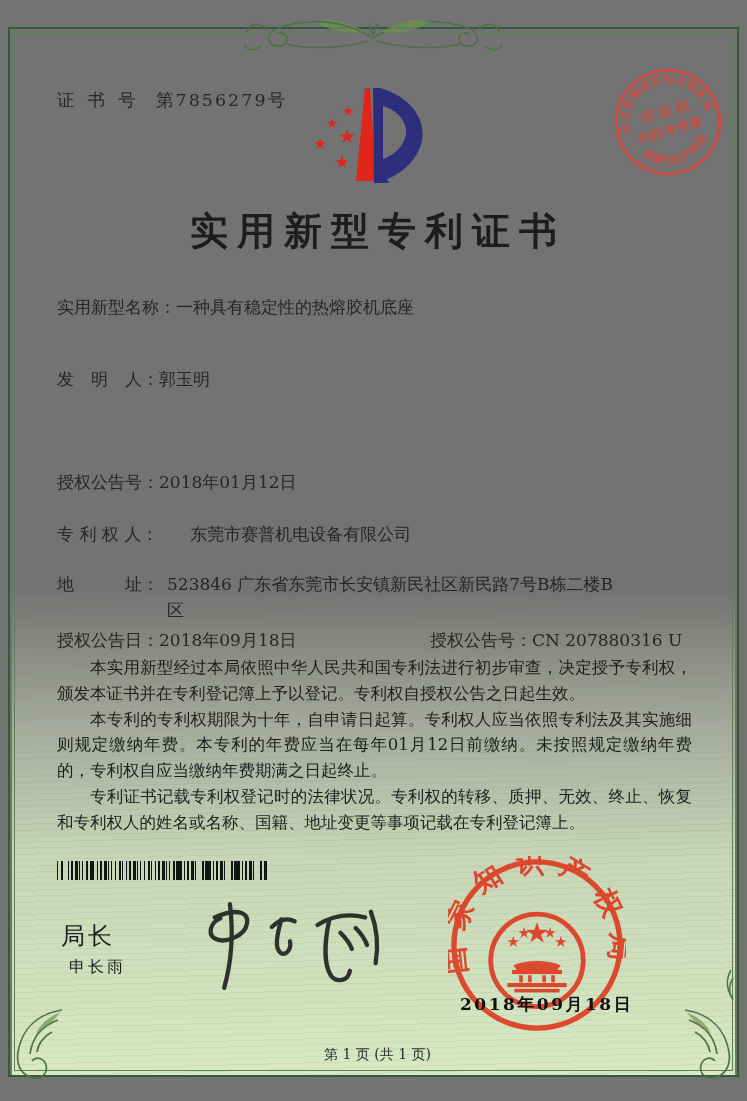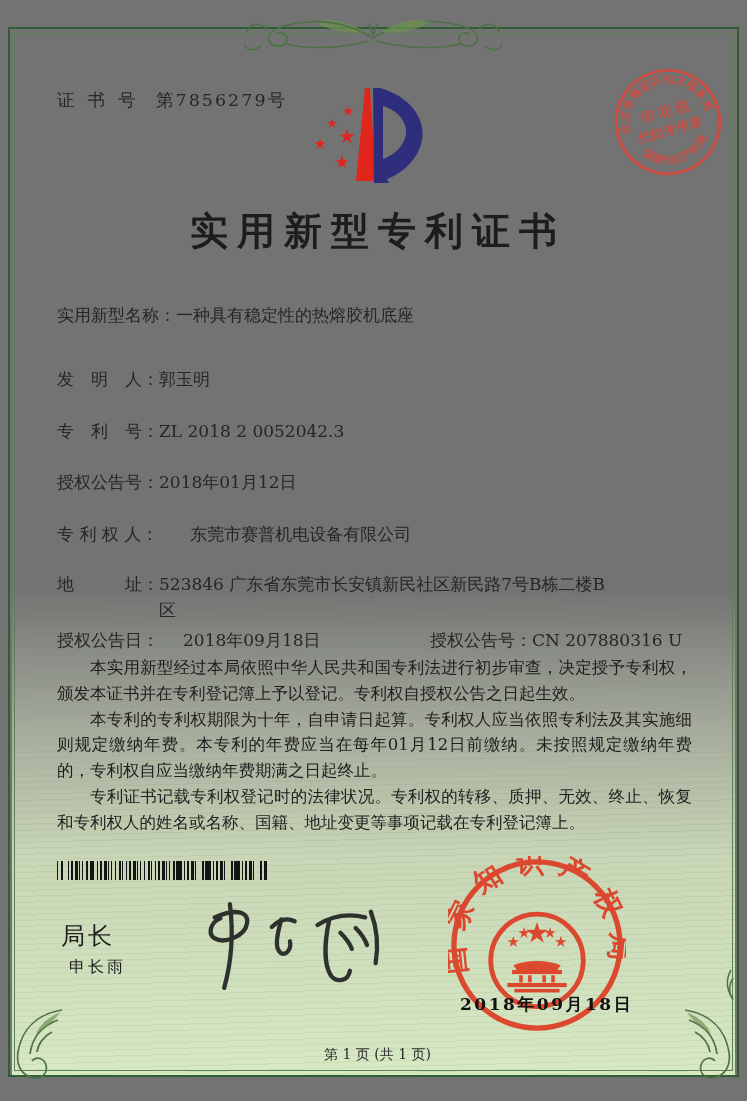--- a/index.html
+++ b/index.html
@@ -27,21 +27,21 @@
   .content{position:absolute;inset:0;z-index:2;}
   .cert-no{position:absolute;left:57px;top:88px;font-size:17.5px;letter-spacing:2px;}
   .cert-no .sp{letter-spacing:13px;}
   .logo{position:absolute;left:298px;top:82px;width:152px;height:110px;}
   .tax-stamp{position:absolute;left:604px;top:58px;width:128px;height:128px;transform:rotate(-16deg);opacity:.88;z-index:3;}
   .doc-title{position:absolute;left:0;right:0;top:206px;text-align:center;font-size:38px;font-weight:bold;
     letter-spacing:9px;padding-left:9px;color:#1d1d1d;}
   .row{position:absolute;left:57px;right:52px;display:flex;font-size:17px;line-height:26px;}
   .lbl{flex:0 0 auto;white-space:pre;}
   .val{flex:1 1 auto;}
-  .row-addr .val{max-width:458px;}
+  .row-addr .val{max-width:458px;margin-left:8px;}
   .row-grant{display:flex;}
   .grant2{position:absolute;left:373px;top:0;white-space:nowrap;}
   .paras{position:absolute;left:57px;right:55px;top:655px;font-size:16.5px;line-height:25.8px;
     text-align:justify;color:#1e1e1e;}
   .paras p{margin:0;text-indent:2em;}
   .barcode{position:absolute;left:57px;top:861px;width:211px;height:19px;
     background:repeating-linear-gradient(90deg,#141414 0 1.5px,rgba(0,0,0,0) 1.5px 3.5px,
       #141414 3.5px 6.5px,rgba(0,0,0,0) 6.5px 7.5px,#141414 7.5px 8.5px,rgba(0,0,0,0) 8.5px 11px,
       #141414 11px 12px,rgba(0,0,0,0) 12px 14.5px);}
   .signer-title{position:absolute;left:61px;top:920px;font-size:24px;letter-spacing:3px;color:#1d1d1d;}
@@ -137,45 +137,41 @@
       </text>
       <text font-size="10" fill="#d4483c" letter-spacing="0.5" font-weight="bold">
         <textPath href="#tsBot" startOffset="50%" text-anchor="middle">国家知识产权局</textPath>
       </text>
       <text x="64" y="56" font-size="13" fill="#d4483c" letter-spacing="4" text-anchor="middle" font-weight="bold">印花税</text>
       <text x="62" y="74" font-size="12" fill="#d4483c" letter-spacing="1" text-anchor="middle" font-weight="bold">代扣专用章</text>
     </svg>
 
     <div class="doc-title">实用新型专利证书</div>
 
-    <div class="row" style="top:303px;font-family:Liberation Serif, serif;">
+    <div class="row" style="top:294px;">
       <span class="lbl">实用新型名称：</span>
         <span class="val">一种具有稳定性的热熔胶机底座</span>
     </div>
     <div class="row" style="top:366px;">
       <span class="lbl">发　明　人：</span>
         <span class="val">郭玉明</span>
     </div>
-    <div class="row" style="top:418px;">
-      <span class="lbl">专　利　号：</span>
-        <span class="val">ZL 2018 2 0052042.3</span>
-    </div>
     <div class="row" style="top:469px;">
       <span class="lbl">授权公告号：</span>
         <span class="val">2018年01月12日</span>
     </div>
     <div class="row" style="top:521px;gap:32px;">
       <span class="lbl">专 利 权 人：</span>
         <span class="val">东莞市赛普机电设备有限公司</span>
     </div>
     <div class="row row-addr" style="top:571px;">
       <span class="lbl">地　　　址：</span>
         <span class="val">523846 广东省东莞市长安镇新民社区新民路7号B栋二楼B区</span>
     </div>
-    <div class="row row-grant" style="top:627px;gap:24px;">
+    <div class="row row-grant" style="top:627px;">
       <span class="lbl">授权公告日：</span>
         <span class="val">2018年09月18日</span>
       <span class="grant2">
         <span>授权公告号：</span><span>CN 207880316 U</span>
       </span>
     </div>
 
     <div class="paras">
       <p>本实用新型经过本局依照中华人民共和国专利法进行初步审查，决定授予专利权，颁发本证书并在专利登记簿上予以登记。专利权自授权公告之日起生效。</p>
       <p>本专利的专利权期限为十年，自申请日起算。专利权人应当依照专利法及其实施细则规定缴纳年费。本专利的年费应当在每年01月12日前缴纳。未按照规定缴纳年费的，专利权自应当缴纳年费期满之日起终止。</p>

